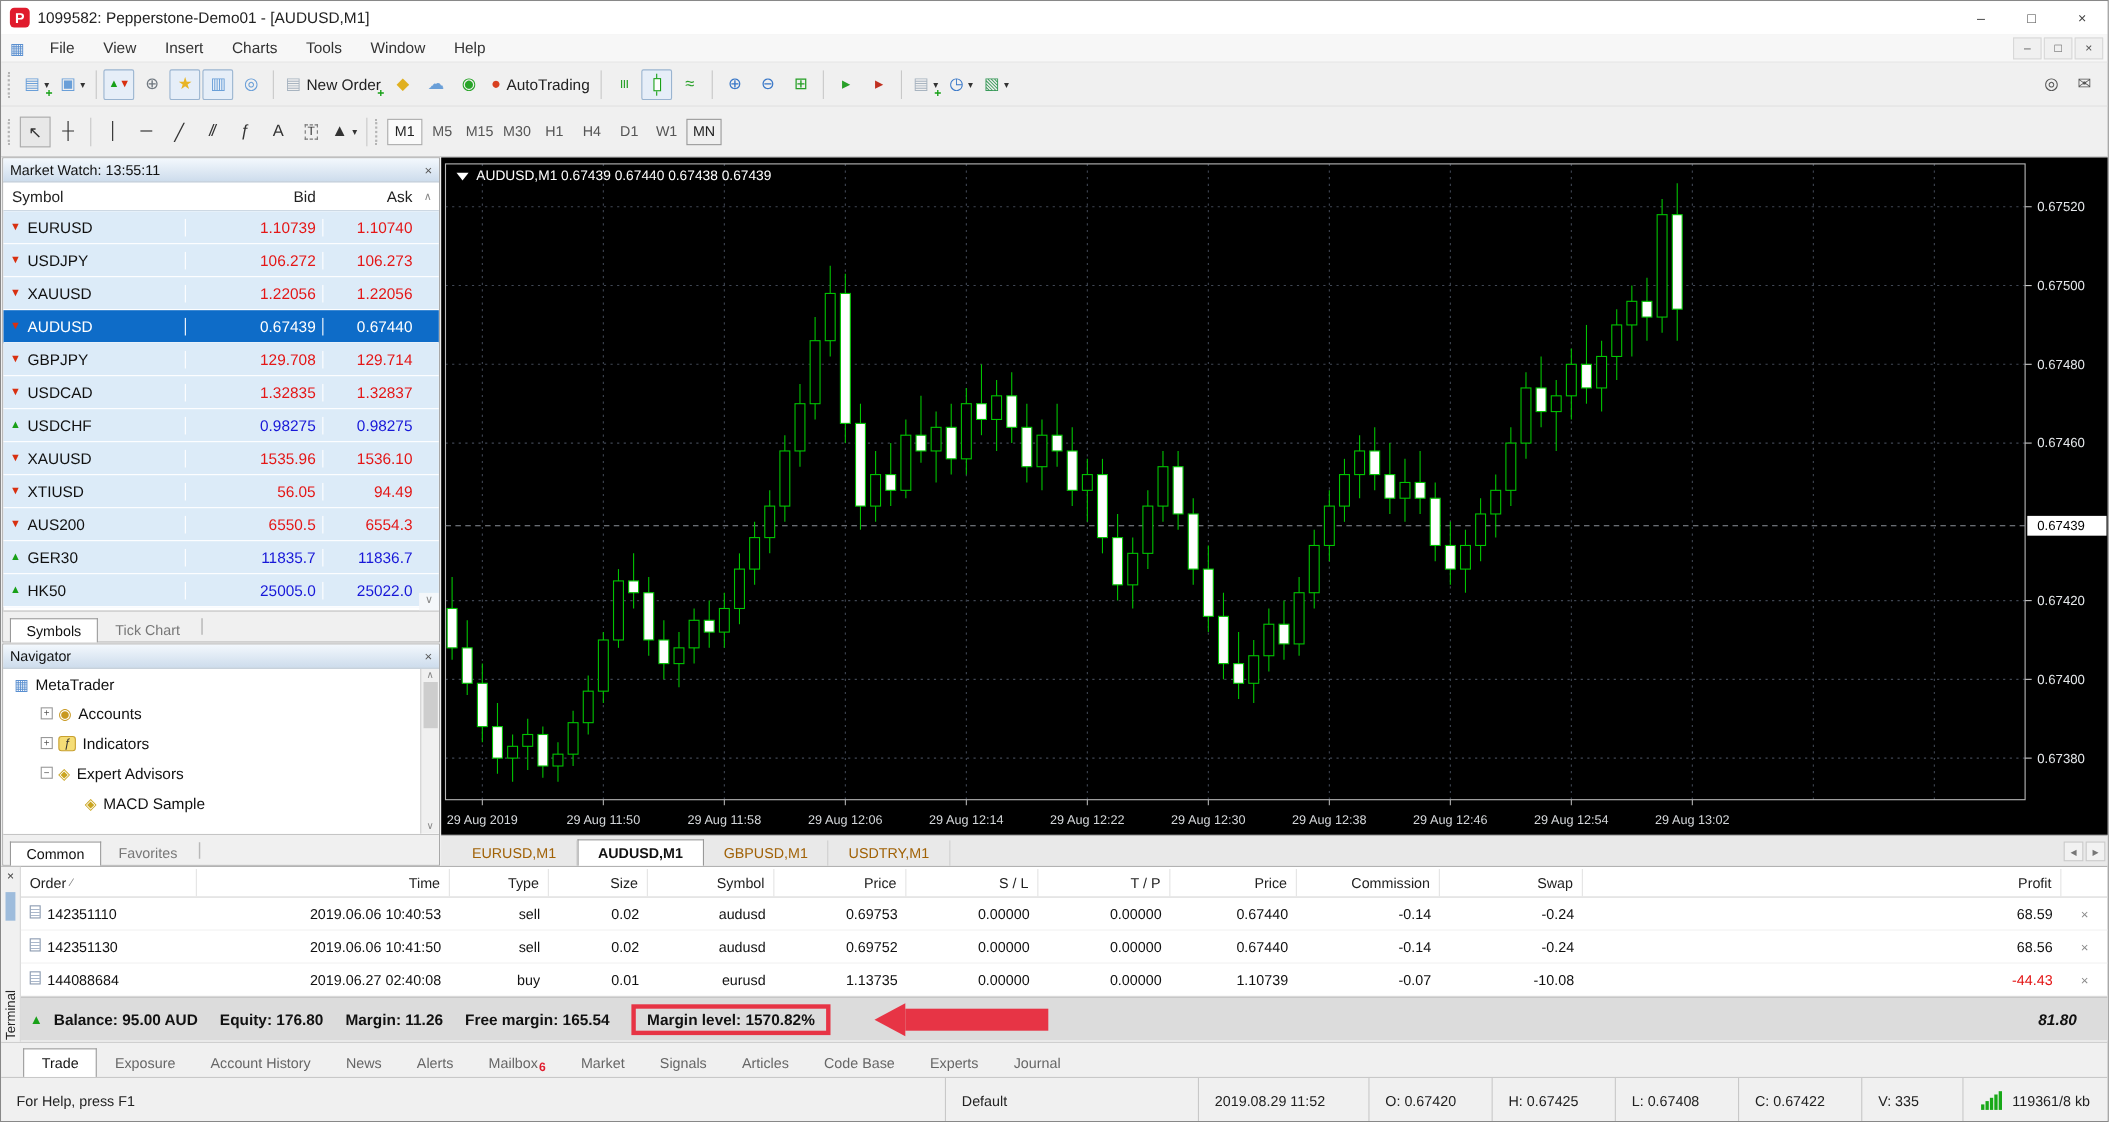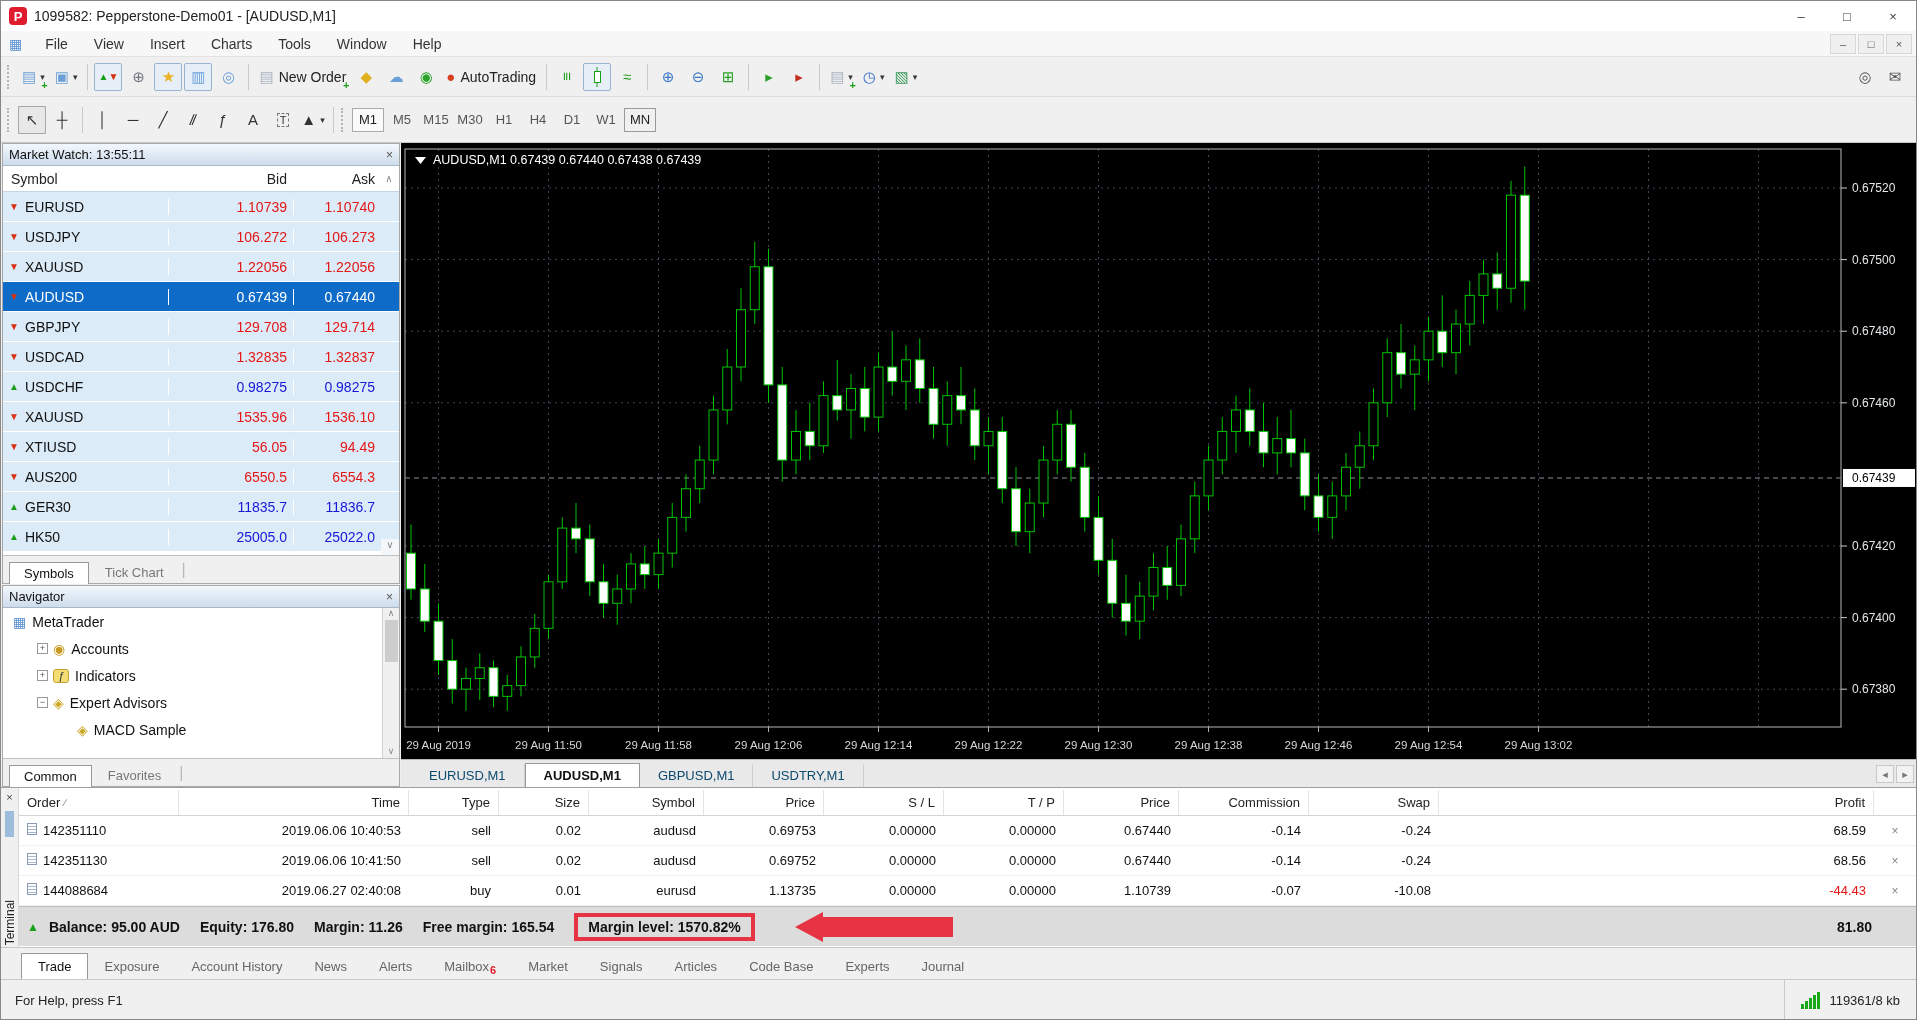--- a/index.html
+++ b/index.html
@@ -72,21 +72,21 @@
   .navrow{height:27px;display:flex;align-items:center;font-size:14px;color:#111;}
   .expbox{width:11px;height:11px;border:1px solid #999;font-size:9px;line-height:9px;text-align:center;color:#555;margin-right:5px;background:#fff;}
   .navicon{margin-right:6px;font-size:14px;}
   .navicon.fbox{width:16px;height:14px;background:#f5dd76;border:1px solid #c8a030;border-radius:3px;font-size:11px;font-style:italic;line-height:13px;text-align:center;color:#333;}
   .navscroll{position:absolute;right:0;top:0;width:17px;height:100%;background:#f0f0f0;border-left:1px solid #d0d0d0;display:flex;flex-direction:column;align-items:center;font-size:9px;color:#888;}
   .navthumb{width:13px;height:42px;background:#cdcdcd;margin-top:2px;}
   
   .chartcol{width:1517px;display:flex;flex-direction:column;}
   #chartSvg{display:block;}
   .chart-tabs{height:28px;background:#e9e9e9;border-top:1px solid #b8b8b8;display:flex;align-items:flex-end;padding-left:10px;position:relative;}
-  .ctab{padding:4px 18px;font-size:13px;color:#0c4a6e;border-right:1px solid #cfcfcf;}
+  .ctab{padding:4px 18px;font-size:13px;color:#a16207;border-right:1px solid #cfcfcf;}
   .ctab.active{background:#fff;border:1px solid #999;border-bottom:none;color:#111;font-weight:bold;}
   .ctab-arrows{position:absolute;right:4px;bottom:4px;display:flex;}
   .ctab-arrows span{width:18px;height:18px;display:flex;align-items:center;justify-content:center;color:#777;font-size:11px;border:1px solid #c8c8c8;background:#f2f2f2;margin-left:2px;}
   
   .terminal{height:160px;display:flex;background:#fff;border-top:1px solid #a0a0a0;}
   .tstrip{width:18px;background:#f0f0f0;border-right:1px solid #d8d8d8;display:flex;flex-direction:column;align-items:center;padding-top:3px;}
   .tstrip .x{font-size:11px;color:#444;}
   .tthumb{width:9px;height:26px;background:#9ebcdc;margin-top:8px;}
   .tvert{margin-top:auto;margin-bottom:2px;writing-mode:vertical-rl;transform:rotate(180deg);font-size:12px;color:#222;}
   .tbody{flex:1;display:flex;flex-direction:column;}
@@ -99,21 +99,21 @@
   .docicon{display:inline-block;width:10px;height:12px;border:1px solid #8a9ab0;background:repeating-linear-gradient(to bottom,#fff 0 2px,#aab8cc 2px 3px);margin-right:6px;}
   .rowx{width:42px;text-align:center;color:#888;font-size:12px;}
   .sortmark{font-size:10px;color:#777;margin-left:4px;}
   .balrow{height:40px;background:#dcdcdc;border-top:1px solid #bdbdbd;display:flex;align-items:center;font-size:14px;font-weight:bold;color:#111;padding-left:8px;}
   .balitem{margin-right:20px;}
   .balicon{color:#18a018;font-size:12px;margin-right:10px;}
   .redbox{border:4px solid #e73445;padding:2px 10px;margin-right:6px;}
   .annarrow{display:flex;align-items:center;margin-left:34px;}
   .annhead{width:0;height:0;border-top:15px solid transparent;border-bottom:15px solid transparent;border-right:28px solid #e73445;}
   .annbar{width:130px;height:20px;background:#e73445;}
-  .baltotal{margin-left:auto;padding-right:44px;}
+  .baltotal{margin-left:auto;padding-right:28px;font-style:italic;}
   .terminal-tabs{height:32px;background:#f0f0f0;border-top:1px solid #c8c8c8;display:flex;align-items:flex-end;padding-left:20px;}
   .ttab{padding:5px 16px;font-size:13px;color:#666;position:relative;}
   .ttab.active{background:#fff;border:1px solid #999;border-bottom:none;color:#111;}
   .ttab .badge{color:#e01b2d;font-size:11px;font-weight:bold;position:relative;top:3px;margin-left:1px;}
   
   .statusbar{height:42px;background:#f0f0f0;border-top:1px solid #c8c8c8;display:flex;align-items:stretch;font-size:13px;color:#222;}
   .sbhelp{flex:1;display:flex;align-items:center;padding-left:14px;}
   .sbcell{display:flex;align-items:center;padding:0 14px;border-left:1px solid #c8c8c8;white-space:nowrap;}
   .sbright{display:flex;align-items:center;border-left:1px solid #c8c8c8;padding:0 16px;}
   .bars{display:flex;align-items:flex-end;margin-right:8px;}
@@ -840,20 +840,29 @@
       <div class="ttab">Market</div>
       <div class="ttab">Signals</div>
       <div class="ttab">Articles</div>
       <div class="ttab">Code Base</div>
       <div class="ttab">Experts</div>
       <div class="ttab">Journal</div>
     </div>
 
   <div class="statusbar">
     <div class="sbhelp">For Help, press F1</div>
+    <span id="sbCells" style="display:flex;align-items:stretch;">
+        <div class="sbcell" style="width: 230px;">Default</div>
+        <div class="sbcell" style="width: 155px;">2019.08.29 11:52</div>
+        <div class="sbcell" style="width: 112px;">O: 0.67420</div>
+        <div class="sbcell" style="width: 112px;">H: 0.67425</div>
+        <div class="sbcell" style="width: 112px;">L: 0.67408</div>
+        <div class="sbcell" style="width: 112px;">C: 0.67422</div>
+        <div class="sbcell" style="width: 92px;">V: 335</div>
+      </span>
     <div class="sbright">
       <span class="bars">
         <span style="height:5px"></span>
           <span style="height:8px"></span>
           <span style="height:11px"></span>
           <span style="height:14px"></span>
           <span style="height:17px"></span>
       </span>
       <span>119361/8 kb</span>
     </div>

